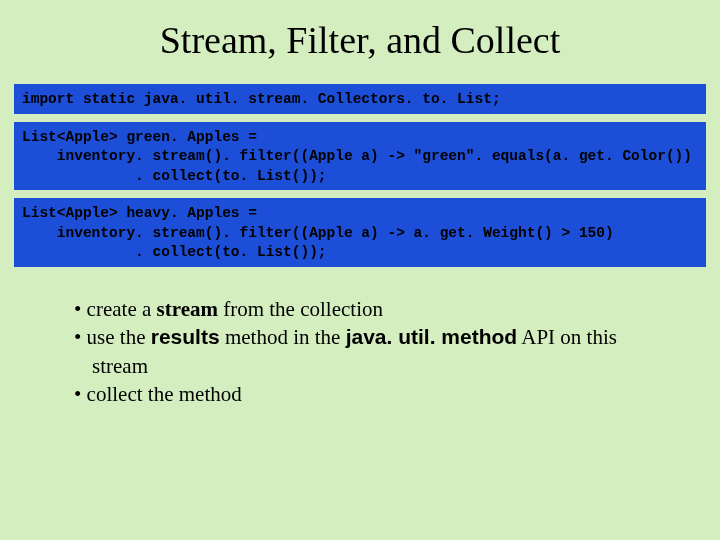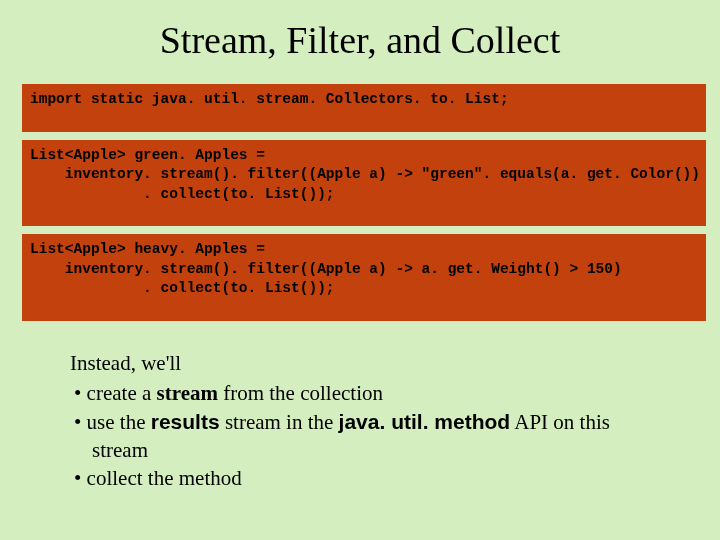--- a/index.html
+++ b/index.html
@@ -16,23 +16,23 @@
     padding: 18px 0 0 0;
   }
   .title {
     font-size: 38px;
     text-align: center;
     color: #000;
     font-weight: normal;
     margin-bottom: 22px;
   }
   .code-block {
-    background: #c2410c;
-    margin: 0 14px 8px 22px;
-    padding: 6px 8px 22px 8px;
+    background: #1d4ed8;
+    margin: 0 14px 8px 14px;
+    padding: 6px 8px 4px 8px;
     font-family: "Courier New", Courier, monospace;
     font-size: 14.5px;
     font-weight: bold;
     color: #000;
     line-height: 1.35;
     white-space: pre;
   }
   .body-text {
     margin: 28px 70px 0 70px;
     font-size: 21px;
@@ -62,20 +62,19 @@
 
   <div class="code-block">import static java. util. stream. Collectors. to. List;</div>
   <div class="code-block">List&lt;Apple&gt; green. Apples =
     inventory. stream(). filter((Apple a) -&gt; "green". equals(a. get. Color())
              . collect(to. List());</div>
   <div class="code-block">List&lt;Apple&gt; heavy. Apples =
     inventory. stream(). filter((Apple a) -&gt; a. get. Weight() &gt; 150)
              . collect(to. List());</div>
 
   <div class="body-text">
-    <div class="intro">Instead, we'll</div>
     <ul>
       <li><span>create a </span><span class="b">stream</span><span> from the collection</span></li>
-      <li><span>use the </span><span class="sans">results</span><span> stream in the </span><span class="sans">java. util. method</span><span> API on this stream</span></li>
+      <li><span>use the </span><span class="sans">results</span><span> method in the </span><span class="sans">java. util. method</span><span> API on this stream</span></li>
       <li>collect the method</li>
     </ul>
   </div>
 </div>
 
 </body></html>

